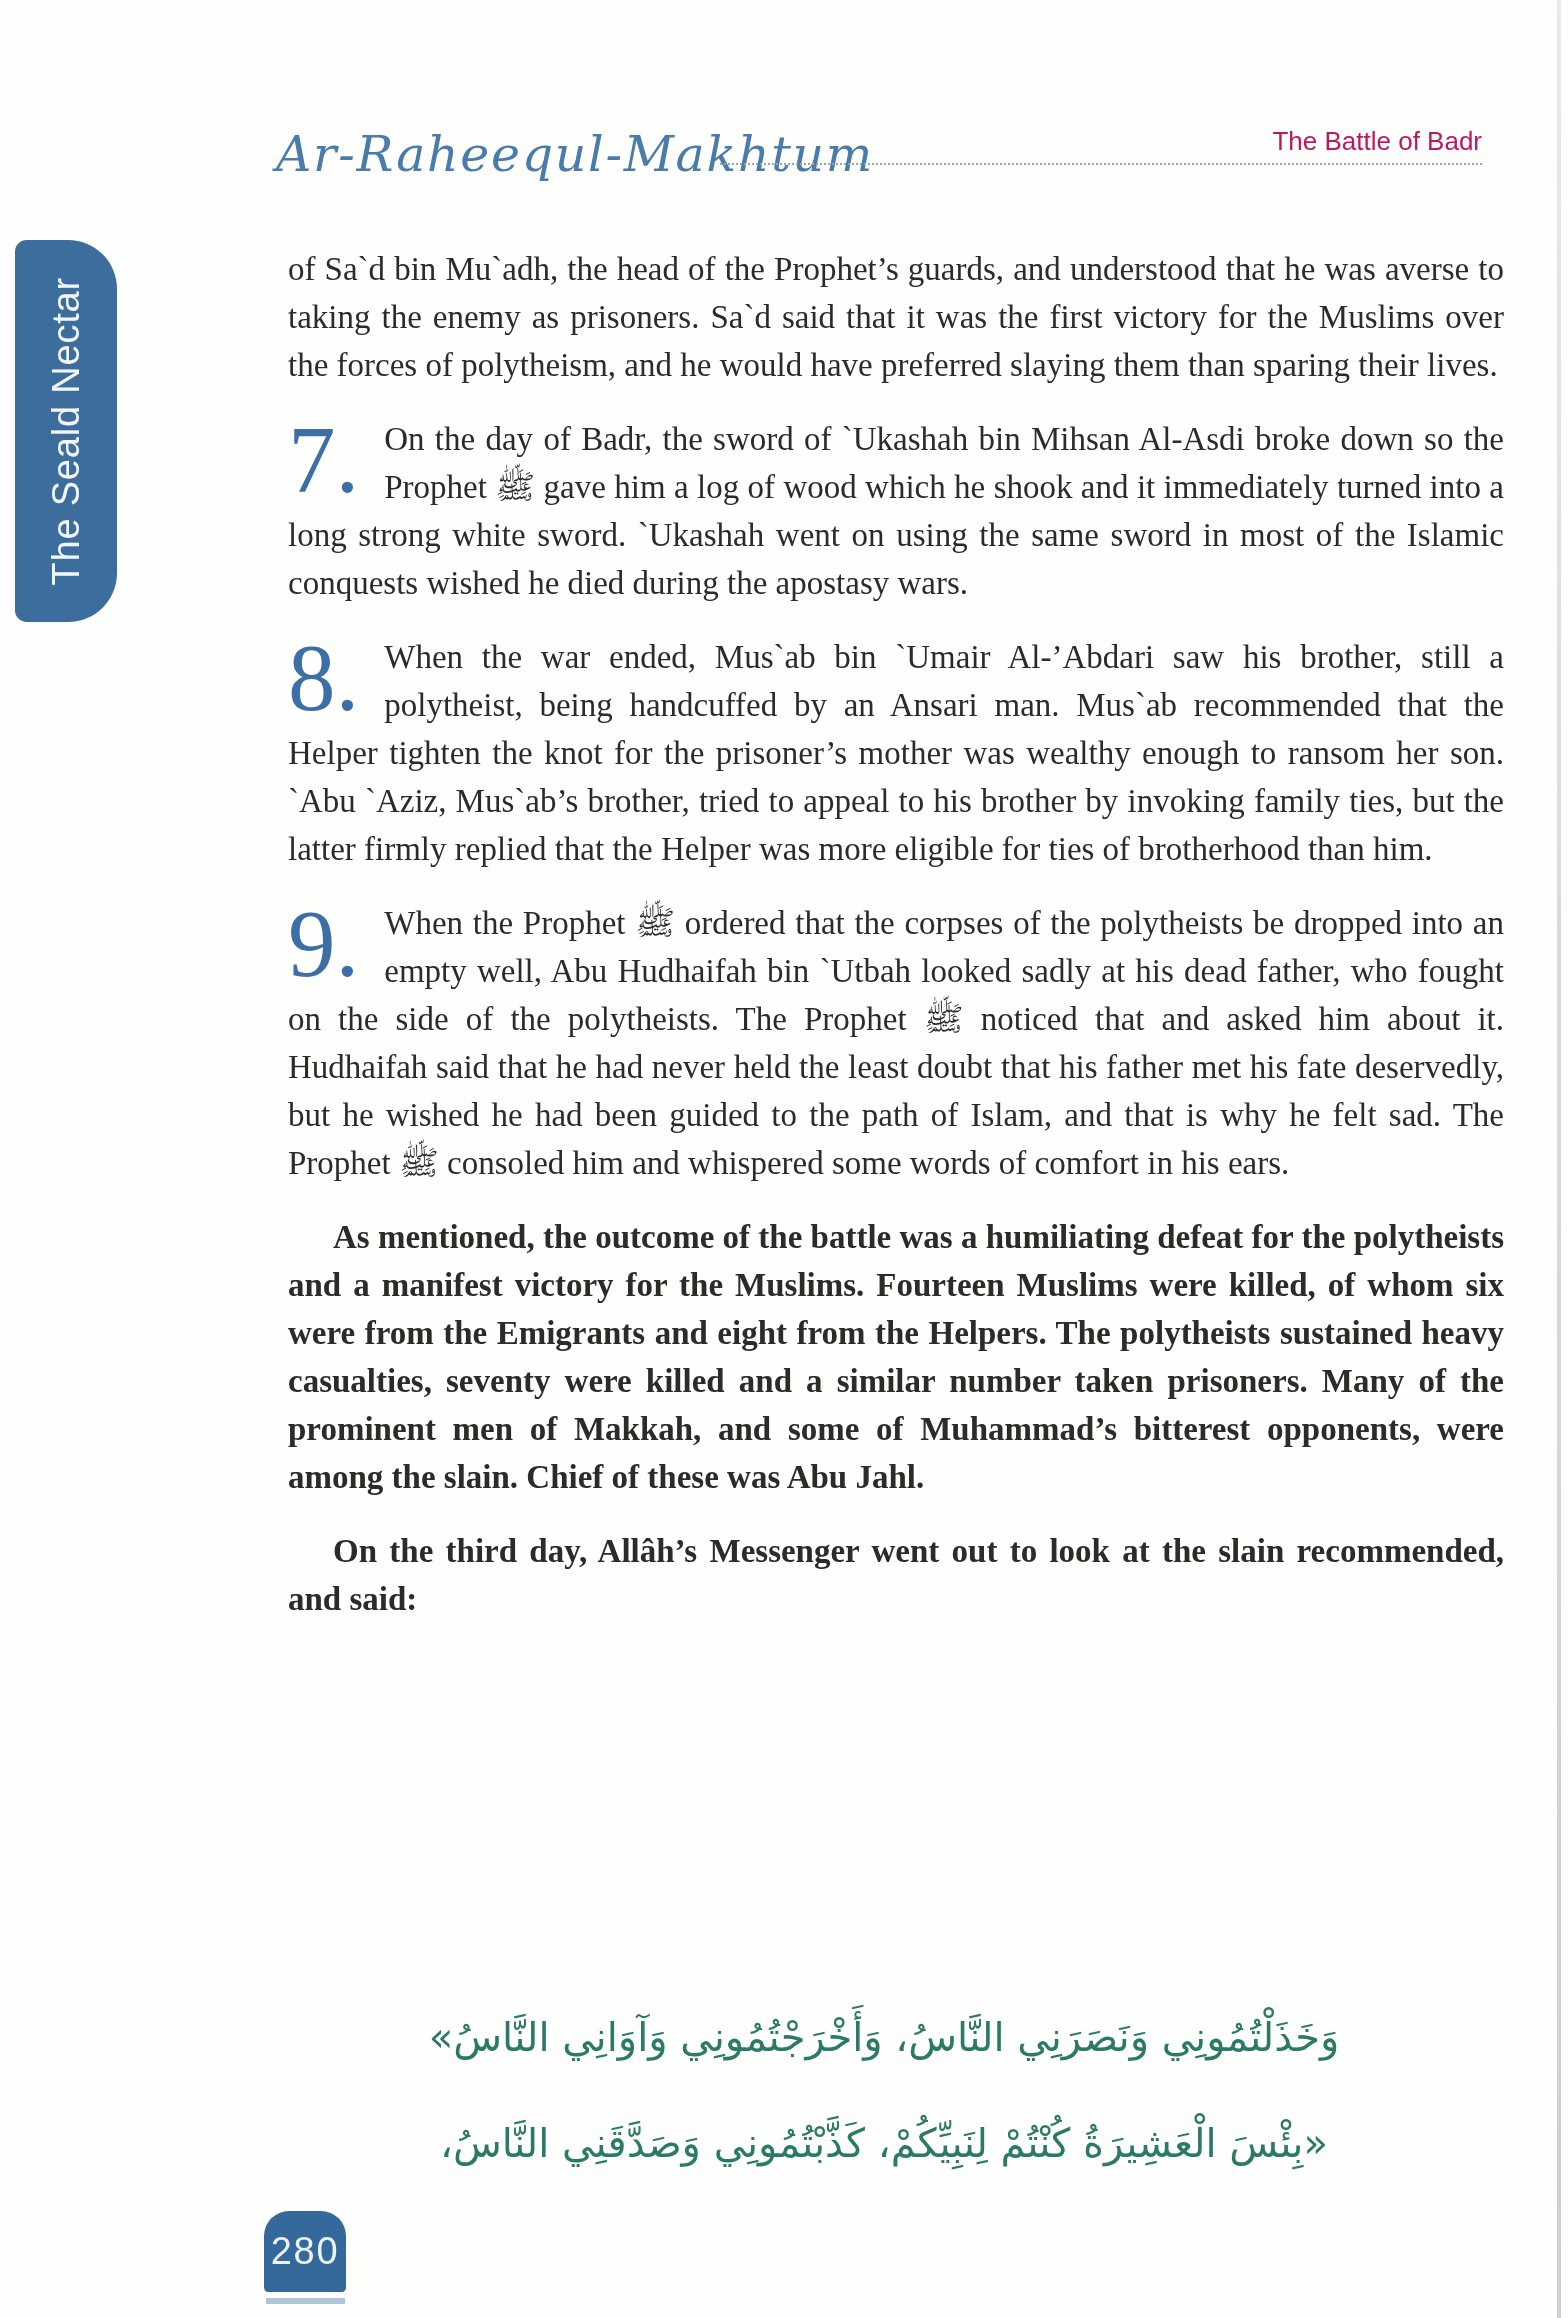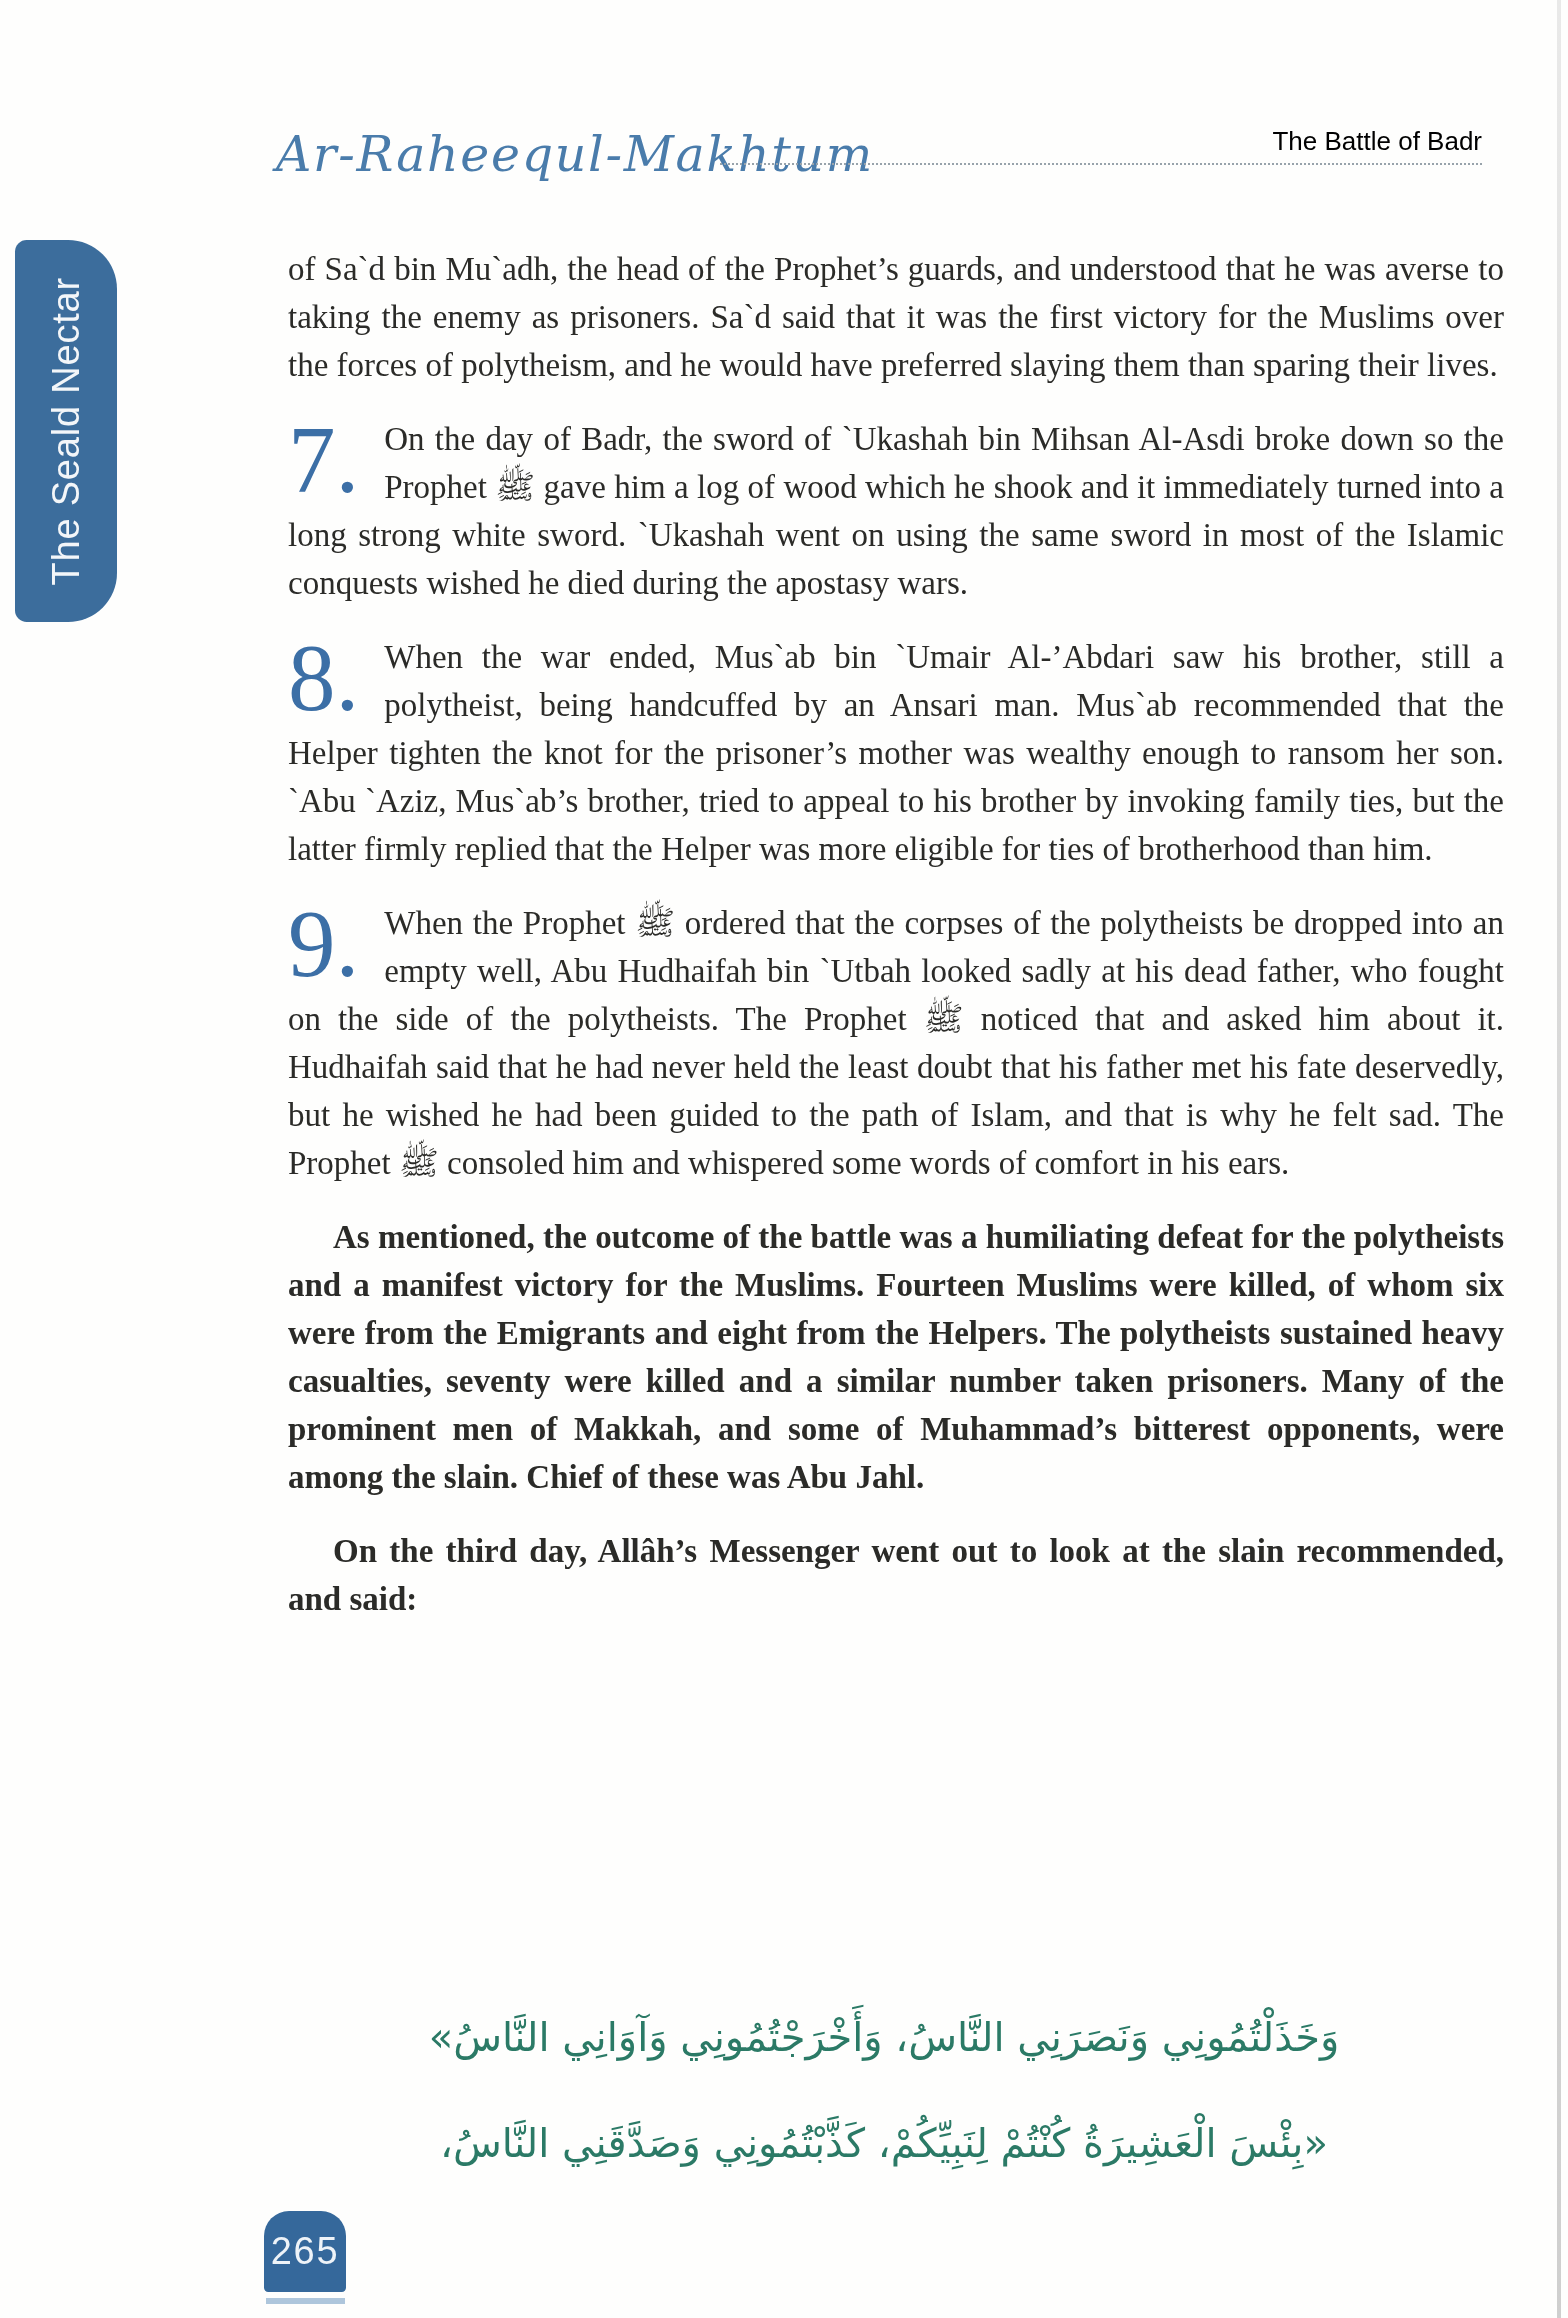--- a/index.html
+++ b/index.html
@@ -44,21 +44,21 @@
     top: 39px;
     height: 0;
     border-bottom: 2.5px dotted #98a3ab;
   }
   .chapter-title {
     position: absolute;
     right: 10px;
     top: 1.7px;
     font-family: "Liberation Sans", sans-serif;
     font-size: 26px;
-    color: #000000;
+    color: #be185d;
   }
 
   
   .side-tab {
     position: absolute;
     left: 15px;
     top: 240px;
     width: 102px;
     height: 382px;
     background: #3c6d9c;
@@ -198,20 +198,20 @@
     </p>
 
   </div>
 
   <div class="arabic" dir="rtl">
     <div class="arabic-line">وَخَذَلْتُمُونِي وَنَصَرَنِي النَّاسُ، وَأَخْرَجْتُمُونِي وَآوَانِي النَّاسُ»</div>
     <div class="arabic-line">«بِئْسَ الْعَشِيرَةُ كُنْتُمْ لِنَبِيِّكُمْ، كَذَّبْتُمُونِي وَصَدَّقَنِي النَّاسُ،</div>
   </div>
 
   <div class="page-badge">
-    <span class="page-badge-number">265</span>
+    <span class="page-badge-number">280</span>
   </div>
   <div class="page-badge-underline"></div>
 
   <div class="scan-edge"></div>
 
 </div>
 
 
 </body></html>

